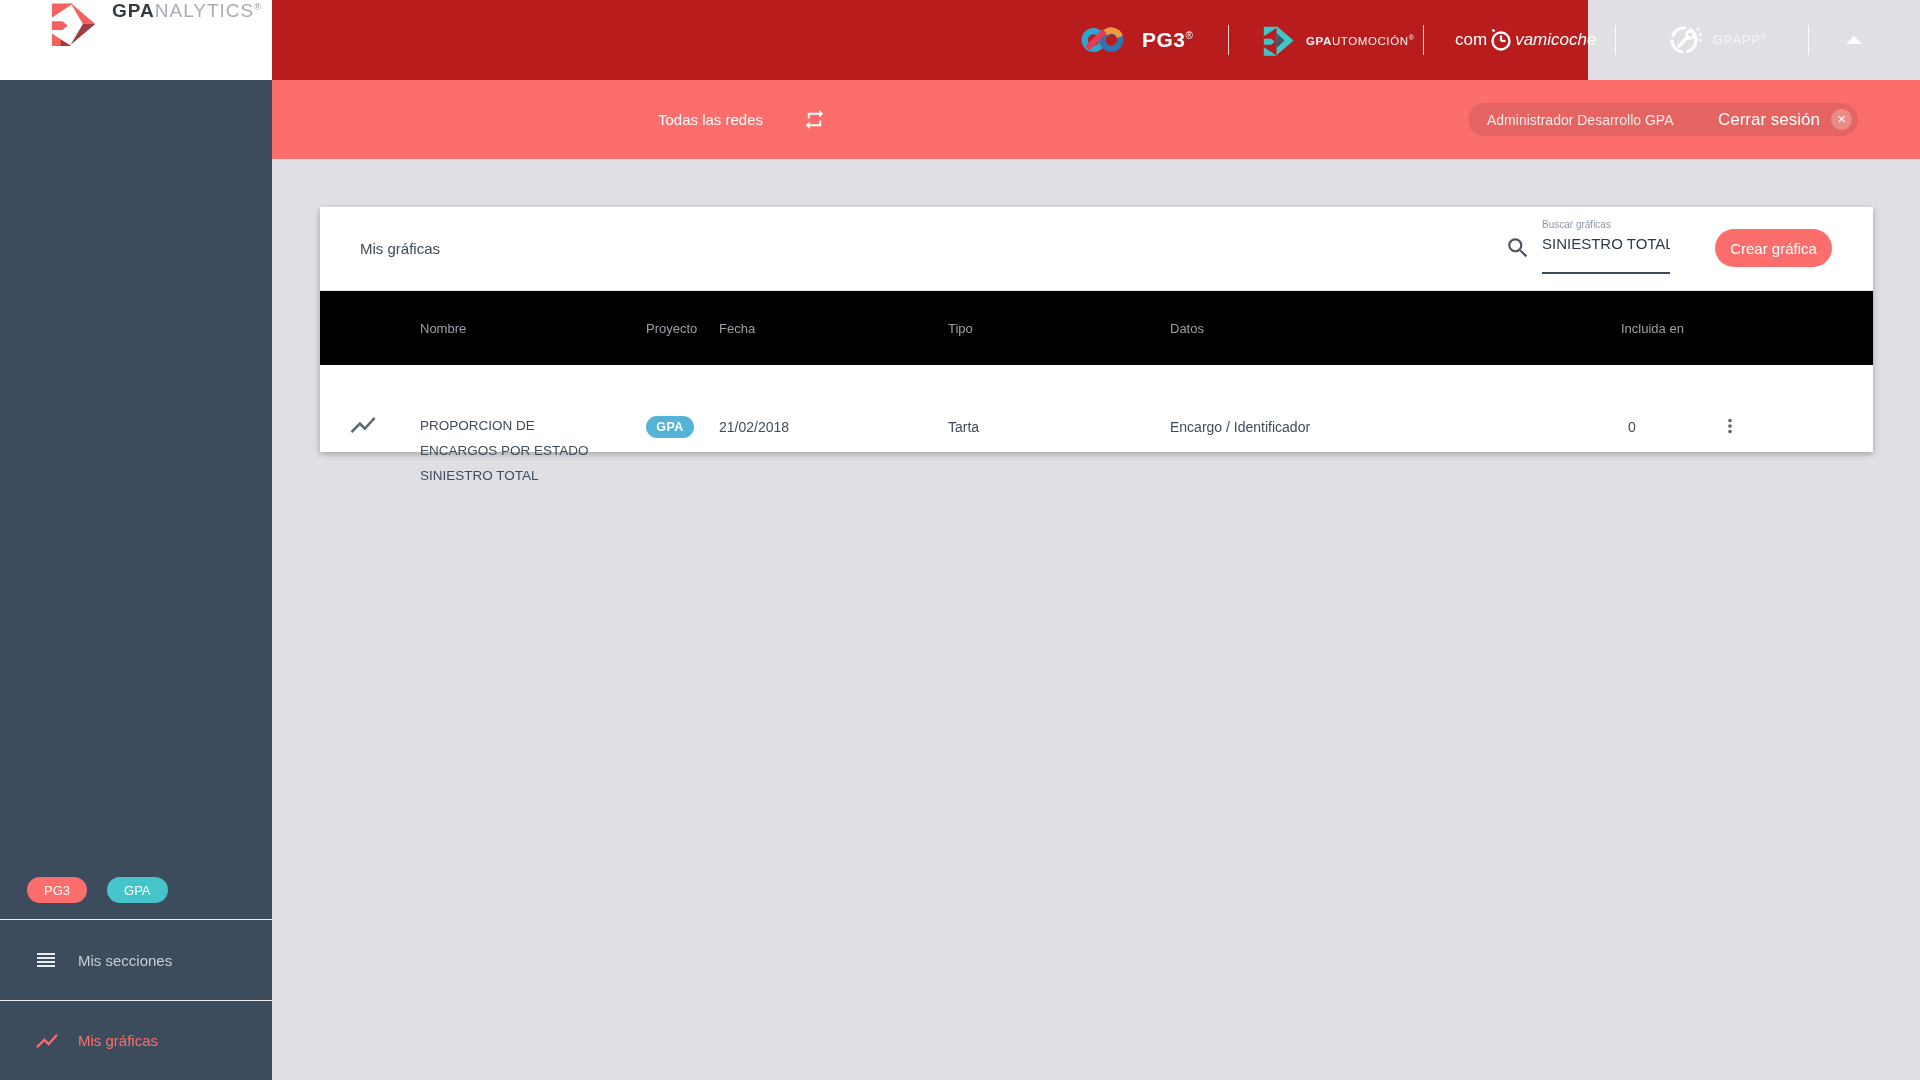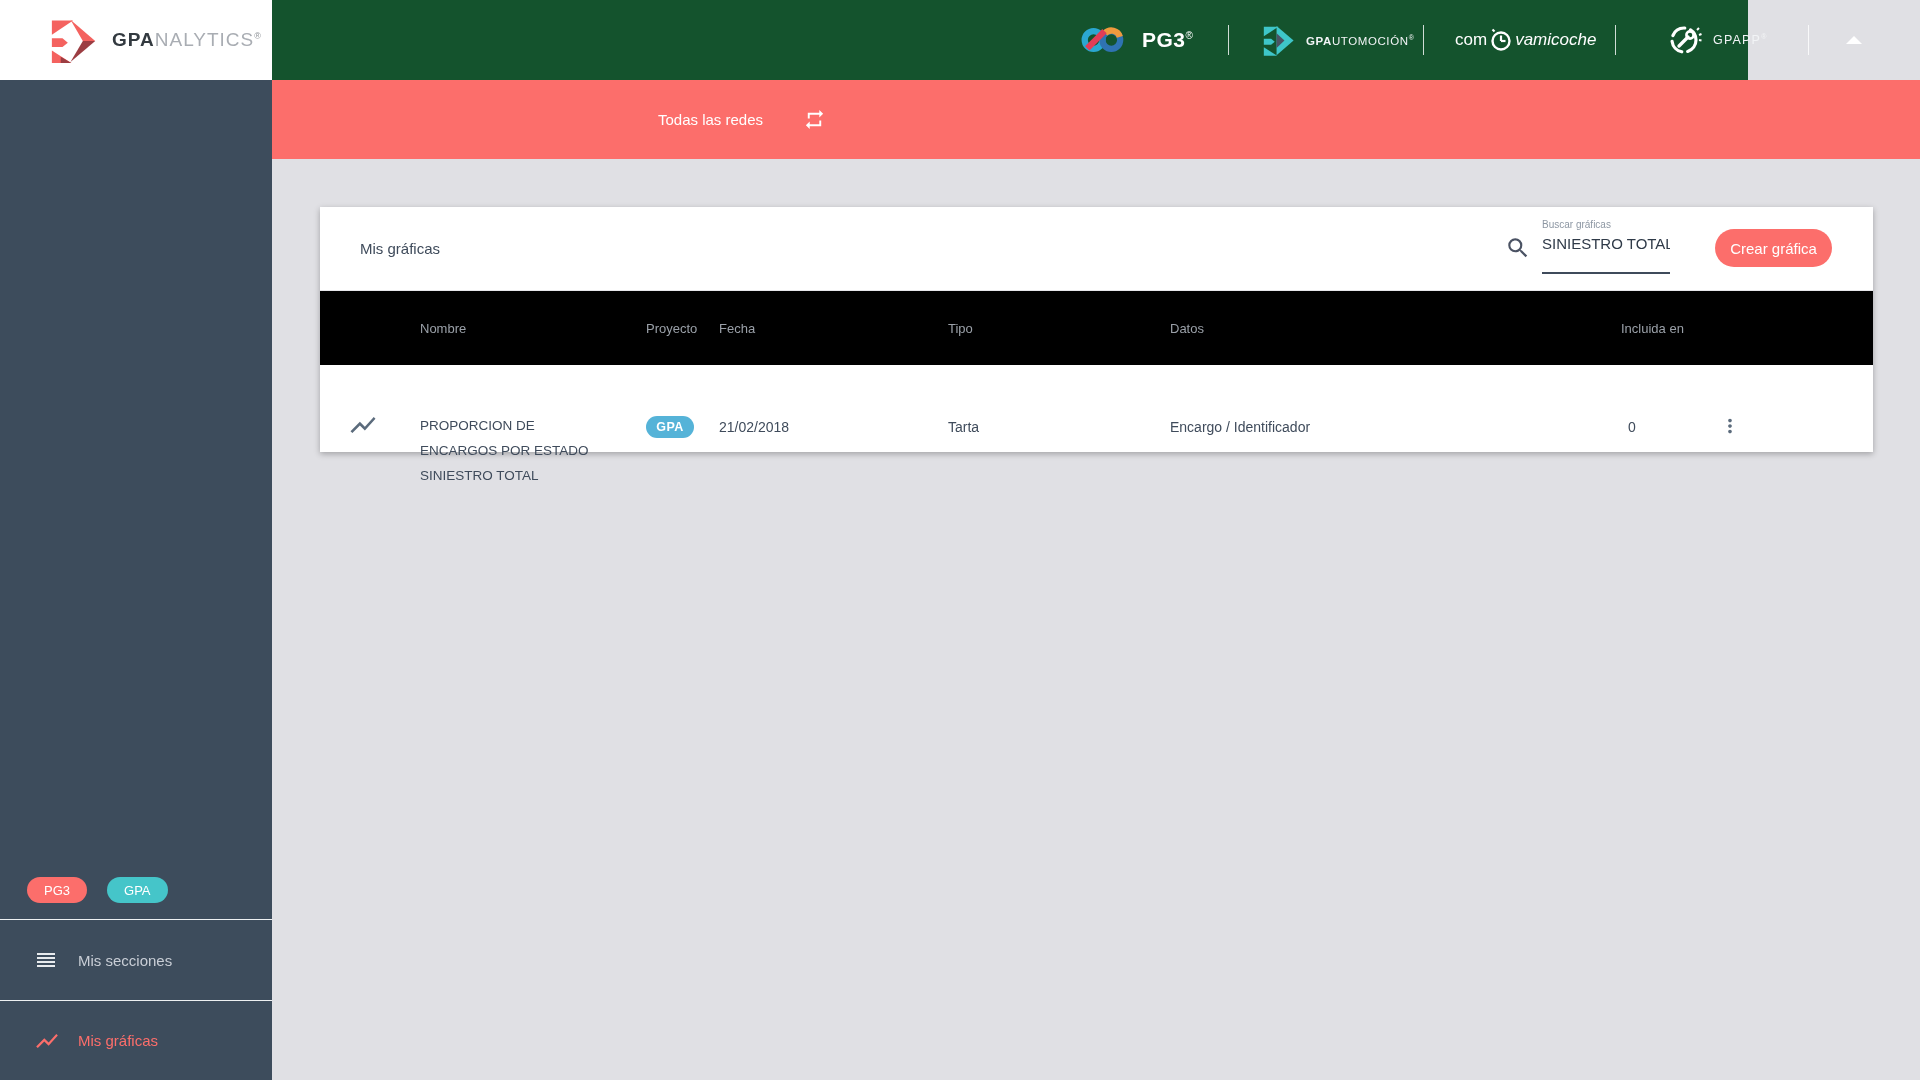--- a/index.html
+++ b/index.html
@@ -2,38 +2,38 @@
 <html><head>
 <meta charset="utf-8">
 <style>
   * { margin:0; padding:0; box-sizing:border-box; }
   body { font-family:"Liberation Sans", sans-serif; background:#e0e0e4; }
   .app { position:relative; width:1920px; height:1080px; overflow:hidden; background:#e0e0e4; }
 
   
   .sidebar { position:absolute; left:0; top:0; width:272px; height:1080px; background:#3d4c5c; z-index:5; }
   .logo-box { position:absolute; left:0; top:0; width:272px; height:80px; background:#ffffff;
-              display:flex; align-items:center; padding-left:48px; }
+              display:flex; padding-left:48px; }
   .logo-text { margin-left:12px; font-size:19px; letter-spacing:1px; white-space:nowrap; }
   .logo-text .b { font-weight:bold; color:#333a40; }
   .logo-text .l { color:#a9adb3; }
   .logo-text sup { font-size:9px; color:#8d9196; }
   .sidebar-badges { position:absolute; left:27px; top:877px; display:flex; gap:20px; }
   .pill-badge { height:26px; min-width:58px; padding:0 17px; border-radius:13px; color:#fff;
                 font-size:13px; display:flex; align-items:center; justify-content:center; }
   .pill-badge.pg3 { background:#fc6e6b; }
   .pill-badge.gpa { background:#45c5c9; }
   .sidebar-item { position:absolute; left:0; width:272px; display:flex; align-items:center;
                   border-top:1px solid #eef0f2; cursor:pointer; color:#c9ced6; font-size:15px; }
   .sidebar-item .s-icon { width:26px; margin-left:34px; margin-right:18px; display:flex; }
   .sidebar-item.sections { top:919px; height:81px; }
   .sidebar-item.charts { top:1000px; height:80px; color:#fc6e6b; }
 
   
-  .topbar { position:absolute; left:272px; top:0; width:1476px; height:80px; background:#14532d; }
+  .topbar { position:absolute; left:272px; top:0; width:1316px; height:80px; background:#b91c1c; }
   .topbar .grp { position:absolute; top:0; height:80px; display:flex; align-items:center; color:#fff; cursor:pointer; }
   .vsep { position:absolute; top:25px; width:1px; height:30px; background:rgba(255,255,255,0.8); }
   .pg3-text { margin-left:14px; font-size:21px; font-weight:bold; letter-spacing:.5px; }
   .pg3-text sup { font-size:10px; font-weight:normal; }
   .auto-text { margin-left:10px; font-size:11.5px; letter-spacing:.6px; color:#f2f4f6; }
   .auto-text .b { font-weight:bold; }
   .auto-text sup { font-size:7px; }
   .com-text { font-size:17px; display:flex; align-items:center;text-align:right; }
   .com-text .it { font-style:italic; font-weight:normal; }
   .gpapp-text { margin-left:10px; font-size:12.5px; letter-spacing:1.2px; color:#f2f4f6; }
@@ -194,20 +194,25 @@
     </div>
   </header>
 
   <div class="filterbar">
     <div class="filter-group g2">
       <span>Todas las redes</span>
       <svg width="23" height="23" viewBox="0 0 24 24" fill="#ffffff">
           <path d="M7 7h10v3l4-4-4-4v3H5v6h2V7zm10 10H7v-3l-4 4 4 4v-3h12v-6h-2v4z"></path>
         </svg>
     </div>
+    <div class="user-pill">
+      <span class="user-name">Administrador Desarrollo GPA</span>
+      <span class="logout">Cerrar sesión</span>
+      <span class="close-circle">✕</span>
+    </div>
   </div>
 
   <main class="main">
     <section class="card">
       <div class="card-header">
         <h2 class="card-title">Mis gráficas</h2>
         <svg class="search-icon" width="26" height="26" viewBox="0 0 24 24" fill="#4a5263">
             <path d="M15.5 14h-.79l-.28-.27A6.471 6.471 0 0 0 16 9.5 6.5 6.5 0 1 0 9.5 16c1.61 0 3.09-.59 4.23-1.57l.27.28v.79l5 4.99L20.49 19l-4.99-5zm-6 0C7.01 14 5 11.99 5 9.5S7.01 5 9.5 5 14 7.01 14 9.5 11.99 14 9.5 14z"></path>
           </svg>
         <div class="search-field">

